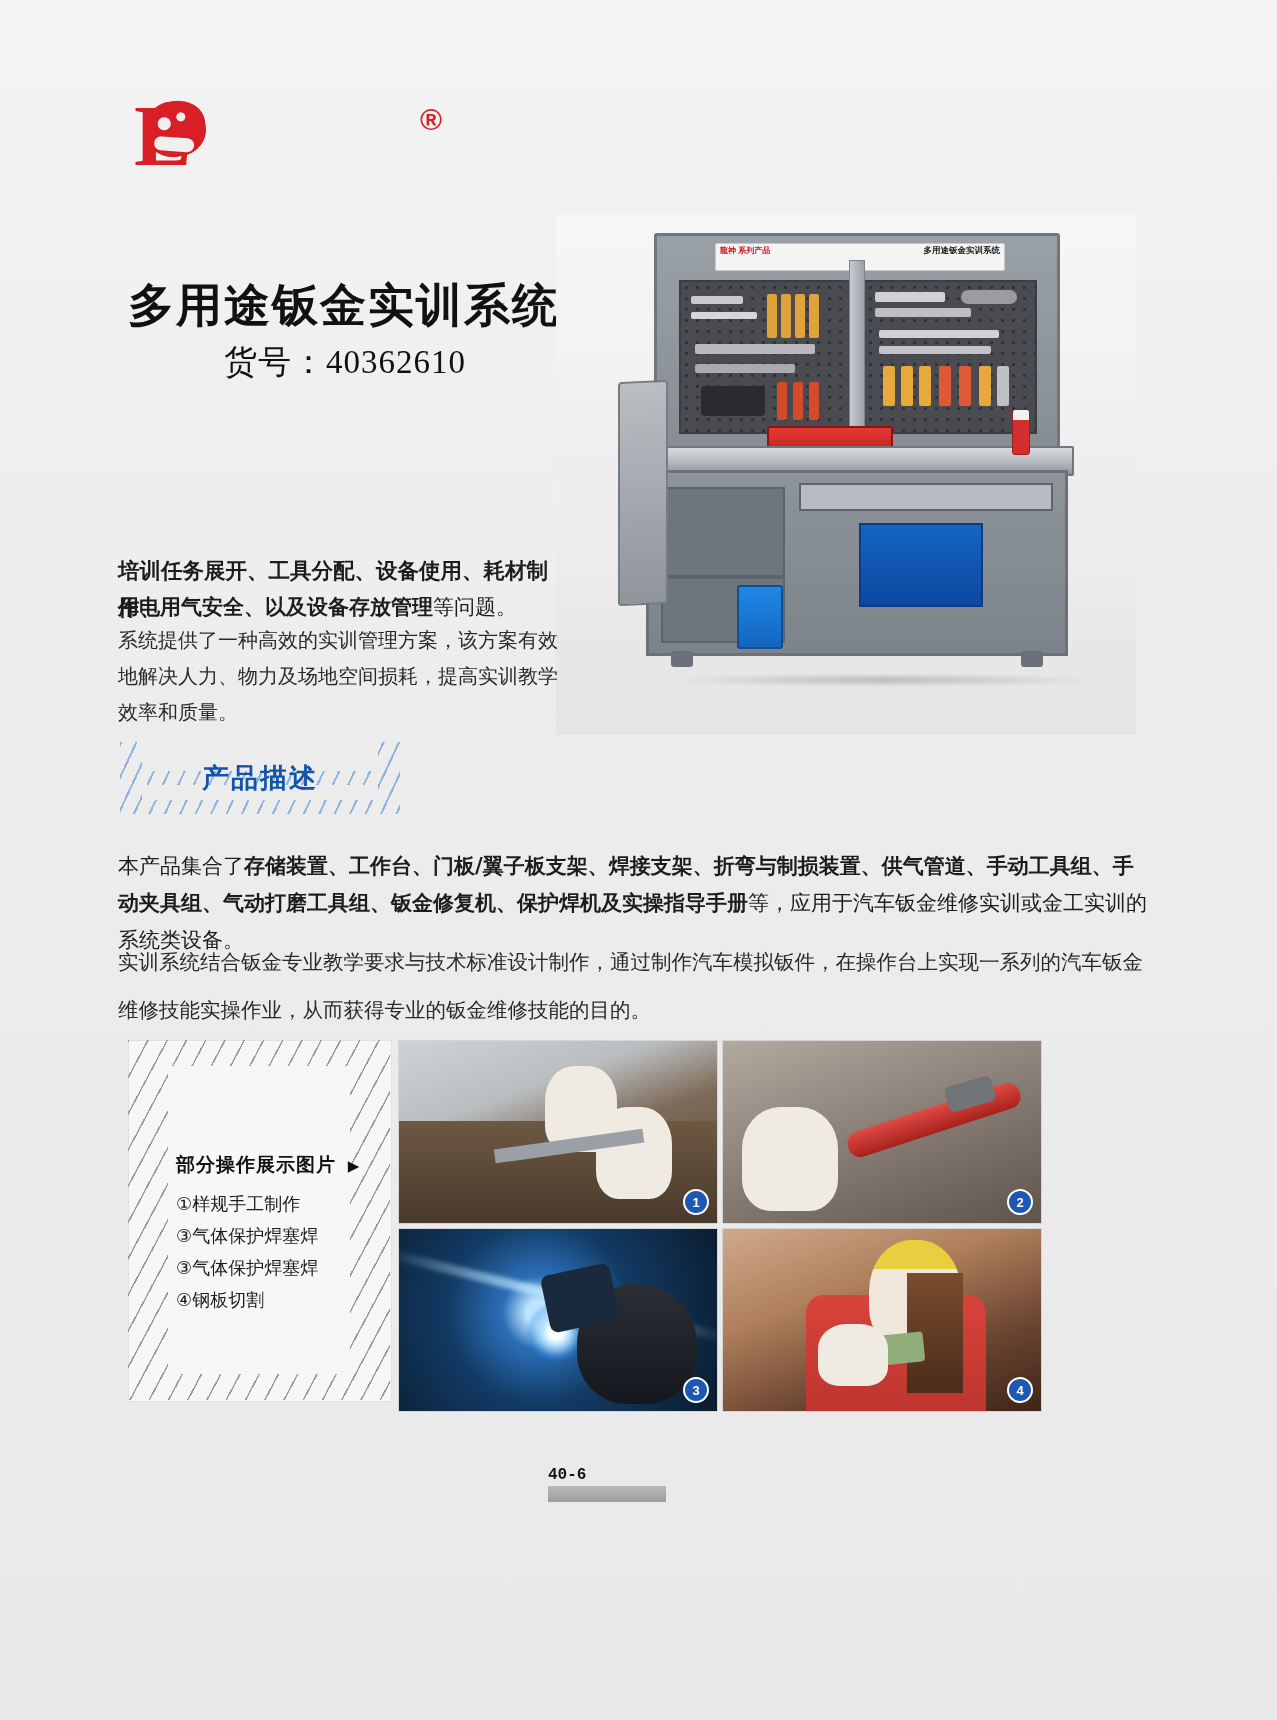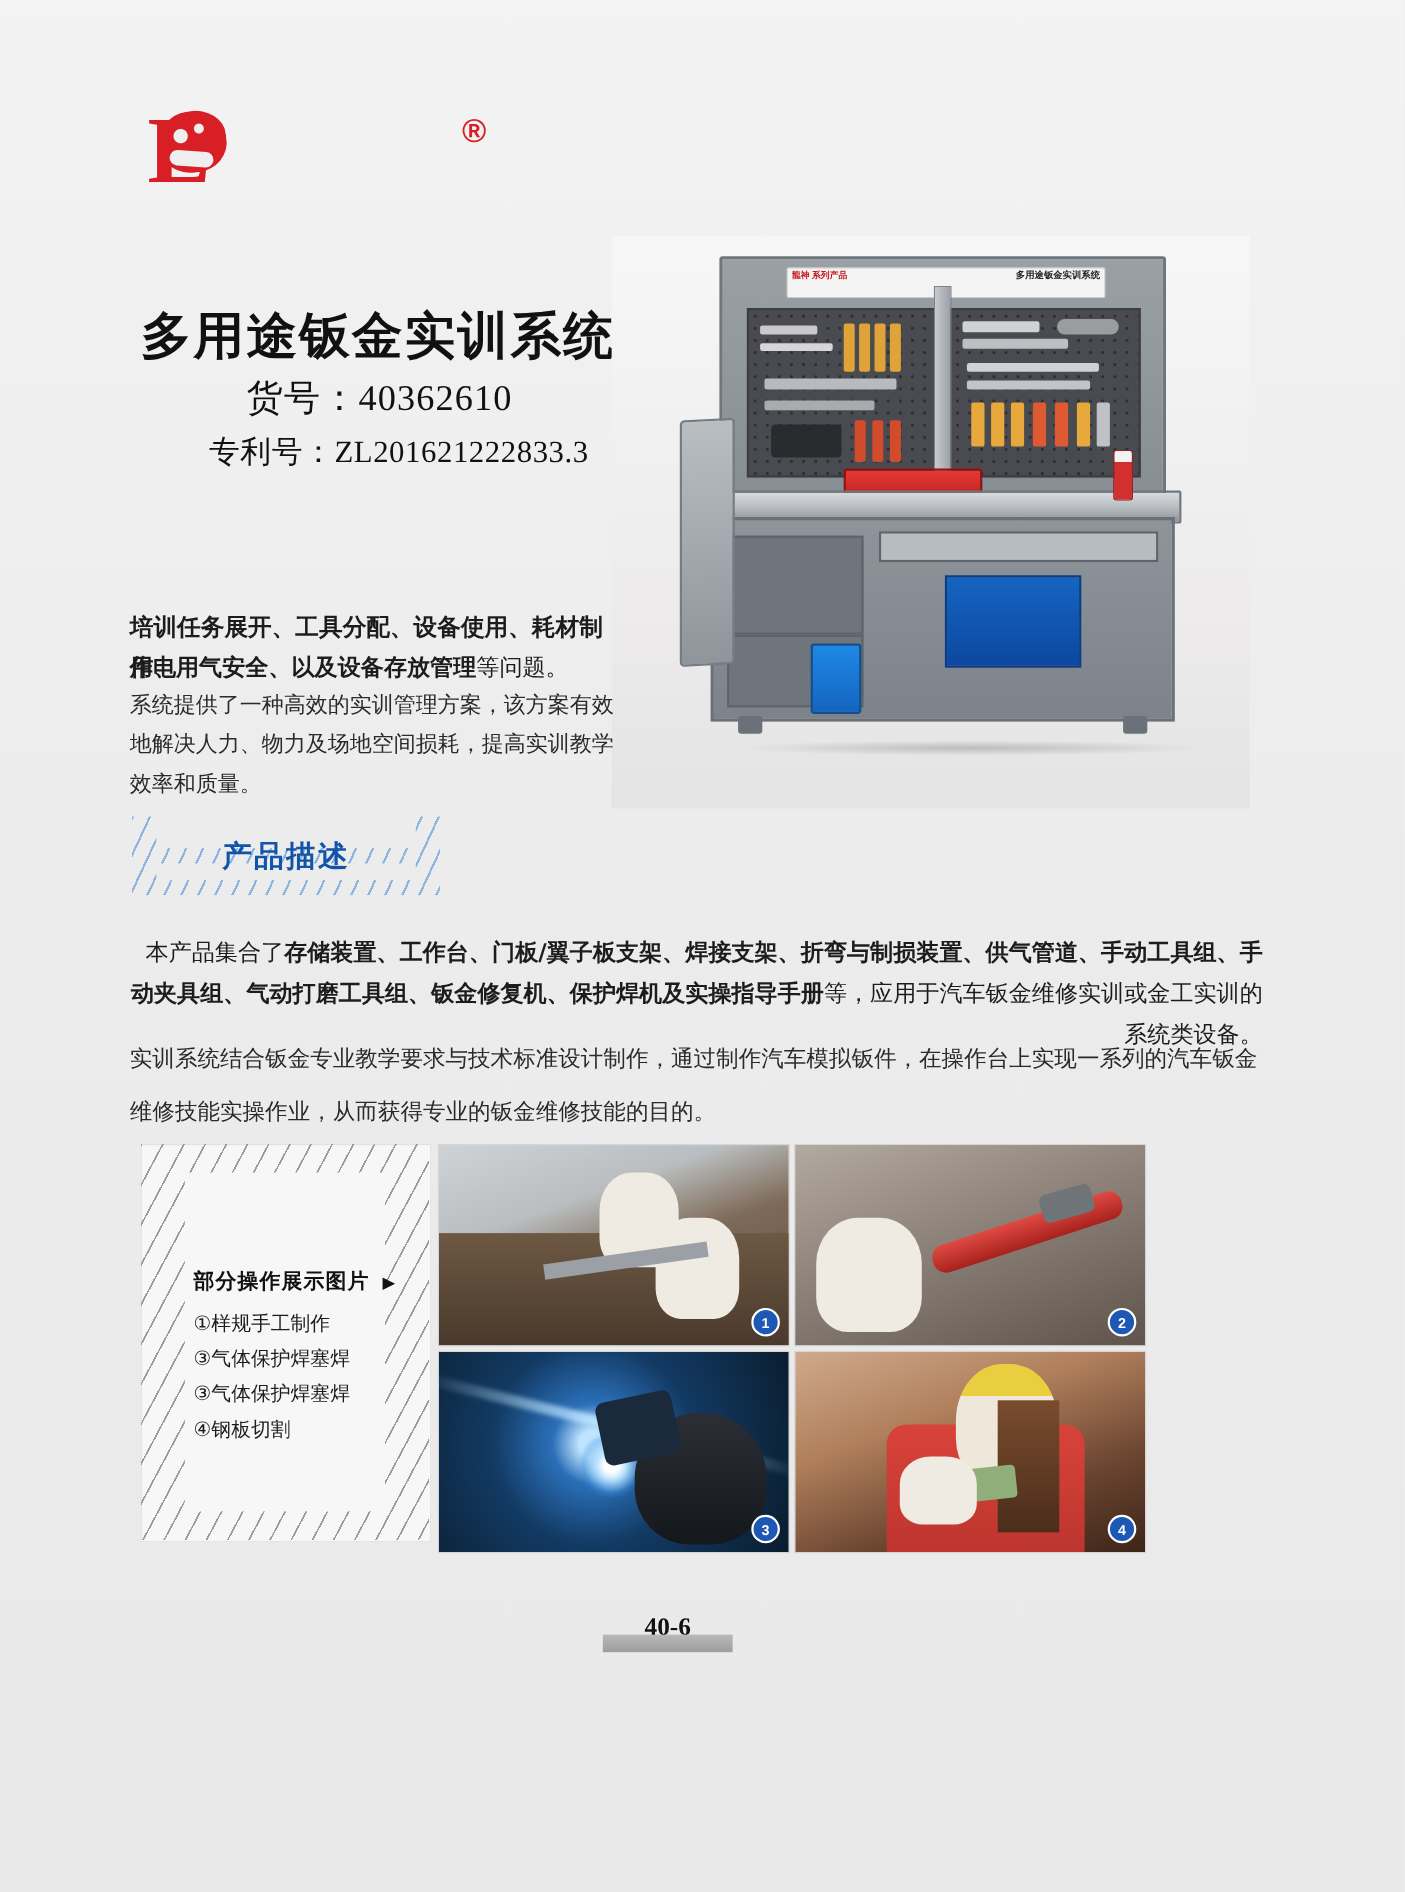--- a/index.html
+++ b/index.html
@@ -254,41 +254,40 @@
     font-family:"DejaVu Sans","Liberation Sans",sans-serif;
     font-size:18px;line-height:32px;color:#1c1c1c;
   }
 
   
   .footer-bar{
     position:absolute;left:548px;top:1486px;width:118px;height:16px;
     background:linear-gradient(180deg,#b9b9b9,#9d9d9d);
   }
   .footer-num{
-    position:absolute;left:548px;top:1466px;width:118px;text-align:center;
-    font-family:Liberation Serif, serif;
-    font-size:23px;font-weight:bold;color:#111;
+    position:absolute;left:548px;top:1466px;width:118px;text-align:left;
+    font-family:Liberation Mono, monospace;
+    font-size:16px;font-weight:bold;color:#111;
   }
 </style>
 </head>
 <body>
 
 <div class="page">
 
   <div class="logo-block">
     <div class="logo-mark">
       <div class="L">L</div>
       <div class="swirl"></div>
     </div>
     <div class="logo-reg">®</div>
   </div>
 
   <div class="prod-title">多用途钣金实训系统</div>
   <div class="prod-code">货号：40362610</div>
-  <div class="prod-patent">专利号：ZL201621222833.3</div>
 
   <div class="machine">
     <div class="m-body">
       <div class="m-cabinet">
         <div class="m-banner">
           <span class="bl">龍神 系列产品</span>
           <span class="br">多用途钣金实训系统</span>
         </div>
         <div class="pegboard left">
           <div class="tool" style="left:10px;top:14px;width:52px;height:8px;background:#c9c9cc;"></div>
@@ -342,21 +341,21 @@
   <div class="mixed" style="position:absolute;left:118px;top:589px;width:470px;font-family:'DejaVu Sans',sans-serif;color:#1c1c1c;">
     <b>用电用气安全、以及</b><b>设备存放管理</b><span>等问题。</span>
   </div>
   <div class="para norm" style="left:118px;top:622px;width:450px;">系统提供了一种高效的实训管理方案，该方案有效地解决人力、物力及场地空间损耗，提高实训教学效率和质量。</div>
 
   <div class="sec-head" style="left:120px;top:742px;">
     <div class="hatch"></div>
     <div class="label">产品描述</div>
   </div>
 
-  <div class="mixed" style="position:absolute;left:118px;top:848px;width:1030px;font-family:'DejaVu Sans',sans-serif;color:#1c1c1c;text-align:right;">
+  <div class="mixed" style="position:absolute;left:118px;top:848px;width:1030px;font-family:'DejaVu Sans',sans-serif;color:#1c1c1c;">
     <span>本产品集合了</span><b>存储装置、工作台、门板/翼子板支架、焊接支架、折弯与制损装置、供气管道、手动工具组、手动夹具组、气动打磨工具组、钣金修复机、保护焊机及实操指导手册</b><span>等，应用于汽车钣金维修实训或金工实训的系统类设备。</span>
   </div>
   <div class="para norm" style="left:118px;top:938px;width:1030px;font-size:20.5px;line-height:48px;">实训系统结合钣金专业教学要求与技术标准设计制作，通过制作汽车模拟钣件，在操作台上实现一系列的汽车钣金维修技能实操作业，从而获得专业的钣金维修技能的目的。</div>
 
   <div class="cap-box"></div>
   <div class="cap-hatch"></div>
   <div class="cap-title">
     <span>部分操作展示图片</span>
     <span style="color:#111;font-size:15px;margin-left:4px;">▶</span>
   </div>

